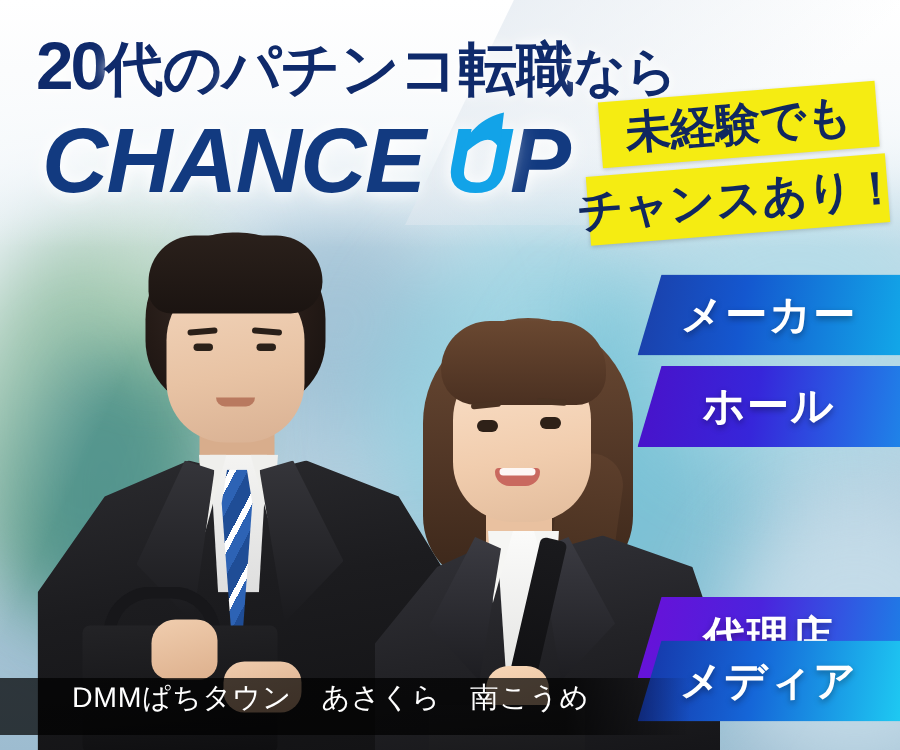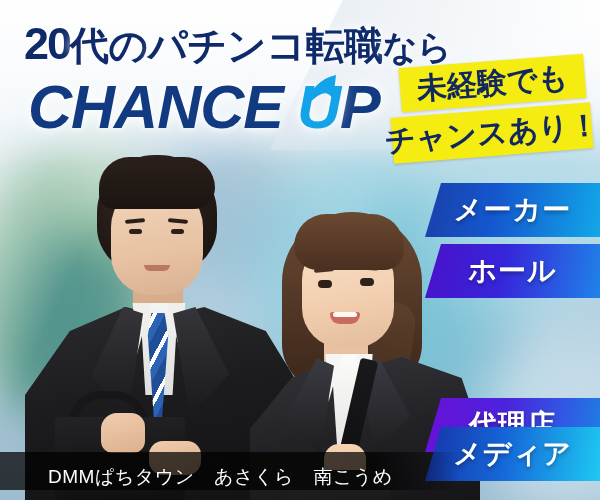--- a/index.html
+++ b/index.html
@@ -217,21 +217,21 @@
   .navbtn.n0{top:183px;background:linear-gradient(100deg,#1b3fa8 0%,#1457cf 40%,#12a7e8 100%);}
   .navbtn.n1{top:244px;background:linear-gradient(100deg,#4a11c9 0%,#3626da 45%,#1f83e8 100%);}
   .navbtn.n2{top:305px;background:linear-gradient(100deg,#102f9e 0%,#1157cd 42%,#12b2ef 100%);}
   .navbtn.n3{top:366px;background:linear-gradient(100deg,#6a10d8 0%,#4b23dd 45%,#1d7fe6 100%);margin-top:32px;}
   .navbtn.n4{top:427px;background:linear-gradient(100deg,#1634a6 0%,#1566d8 45%,#1ec9f2 100%);text-align:center;}
 
   
   .caption{
     position:absolute;left:0;top:452px;width:460px;height:38px;
     background:linear-gradient(90deg,rgba(0,0,0,.72) 0%,rgba(0,0,0,.72) 82%,rgba(0,0,0,0) 100%);
-    display:flex;align-items:flex-end;
+    display:flex;align-items:flex-start;
   }
   .caption span{
     color:#fff;font-size:19px;padding-left:48px;white-space:nowrap;letter-spacing:.5px;
   }
 </style>
 </head>
 <body>
 
 <div class="banner">
 

